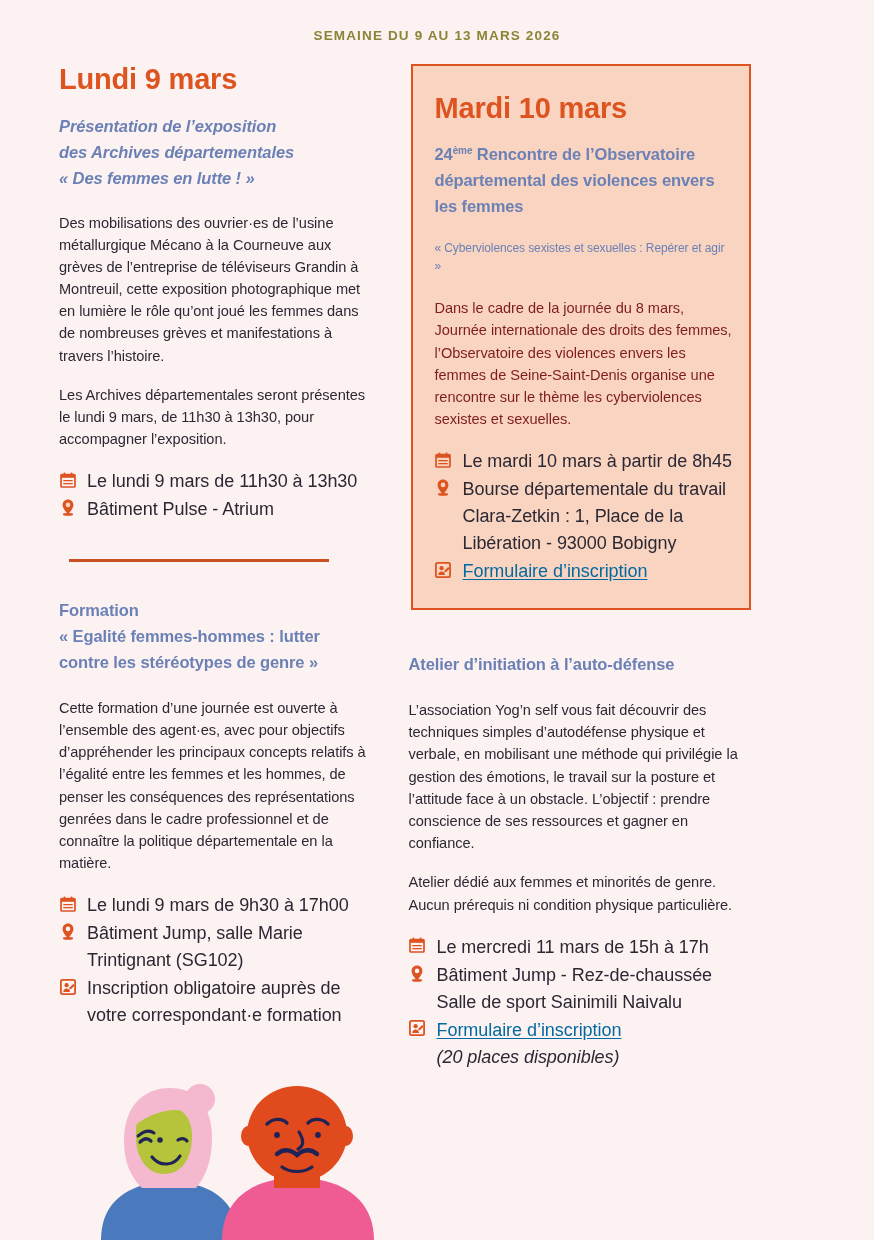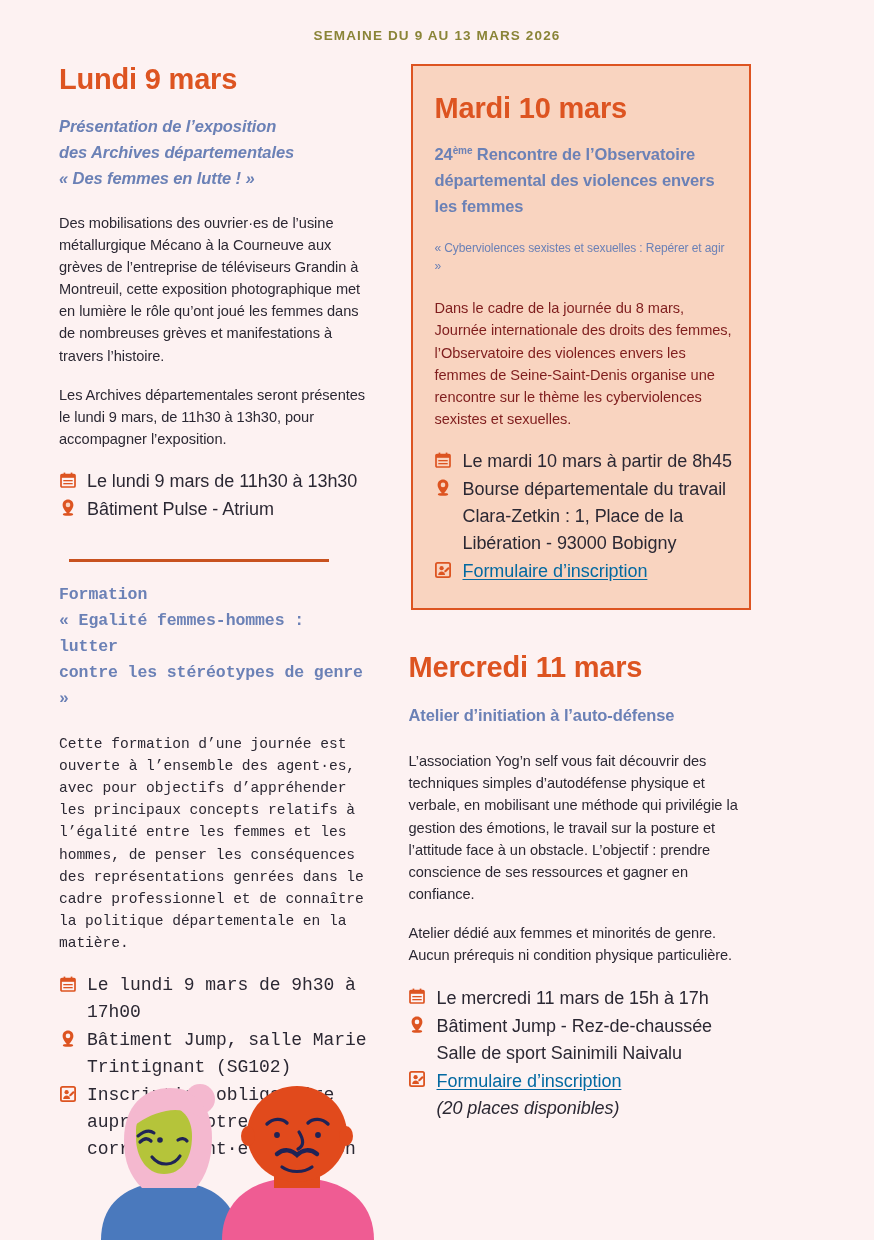--- a/index.html
+++ b/index.html
@@ -133,21 +133,21 @@
     height: 3px;
     background: #c8521f;
     margin: 36px 40px 0 10px;
   }
 
   
   .block-mercredi { margin-top: 42px; }
   .block-mercredi .day-title { margin-bottom: 19px; }
 
   
-  .block-formation { margin-top: 20px; font-family: Liberation Mono, monospace; }
+  .block-formation { margin-top: 36px; }
 
   
   .illustration {
     position: absolute;
     left: 96px;
     bottom: 0;
     width: 300px;
     height: 162px;
   }
 </style>
@@ -295,21 +295,20 @@
                 <path d="M3.2 13c0-2.2 1.6-3.6 3.4-3.6s3.4 1.4 3.4 3.6z" fill="#dd5421"></path>
                 <path d="M9.6 8.5 13.2 4.9l1.5 1.5-3.6 3.6-2 .5z" fill="#dd5421"></path>
               </svg>
             </span>
             <span class="info-text link-text">Formulaire d’inscription</span>
           </div>
         </div>
       </section>
 
       <section class="block-mercredi">
-        <h1 class="day-title">Mercredi 11 mars</h1>
 
         <div class="subtitle">Atelier d’initiation à l’auto-défense</div>
 
         <p class="body-text para" style="margin-top:21px;">L’association Yog’n self vous fait découvrir des techniques simples d’autodéfense physique et verbale, en mobilisant une méthode qui privilégie la gestion des émotions, le travail sur la posture et l’attitude face à un obstacle. L’objectif : prendre conscience de ses ressources et gagner en confiance.</p>
 
         <p class="body-text para">Atelier dédié aux femmes et minorités de genre. Aucun prérequis ni condition physique particulière.</p>
 
         <div class="info-list">
           <div class="info-row">
             <span class="icon">

